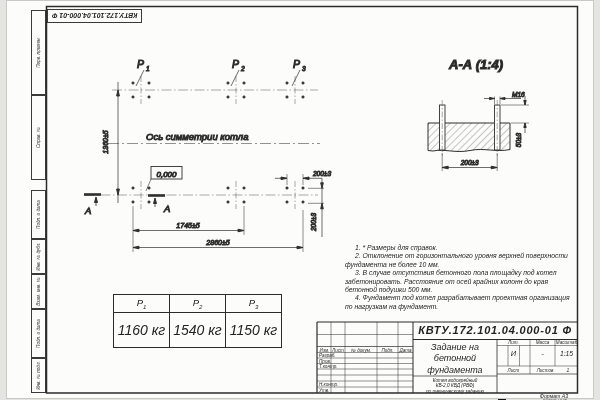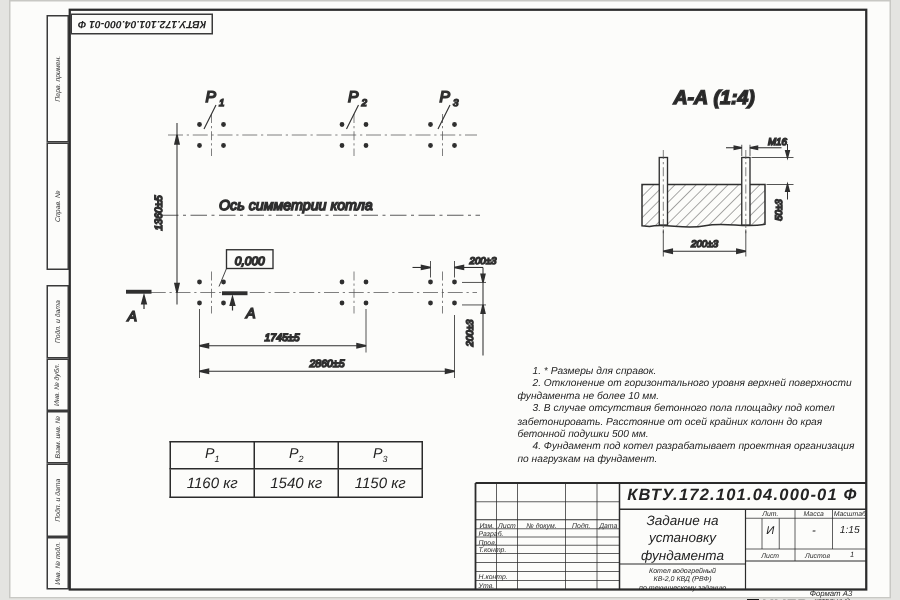--- a/index.html
+++ b/index.html
@@ -19,21 +19,21 @@
               border:1px solid #3a3a3a; display:flex; align-items:center; justify-content:center; }
   .topstamp span { transform:rotate(180deg); font-size:7px; font-style:italic;
                    font-weight:600; white-space:nowrap; color:#232323; }
   .notes { position:absolute; left:345px; top:244px; width:234px; }
   .notes p { font-size:6.8px; line-height:8.4px; font-style:italic; color:#232323;
              text-indent:10px; }
   .ptable { position:absolute; left:113px; top:294px; border-collapse:collapse; }
   .ptable td { border:1px solid #2b2b2b; width:56px; text-align:center;
                font-style:italic; color:#232323; }
   .ptable .hrow td { height:18px; font-size:9.5px; }
-  .ptable .vrow td { height:19px; font-size:10px; }
+  .ptable .vrow td { height:35px; font-size:14px; }
   .ptable sub { font-size:6px; }
   .tb-label { position:absolute; font-size:4.6px; font-style:italic; color:#2b2b2b;
               white-space:nowrap; }
   .tb-center { text-align:center; }
   .pre { white-space:pre-line; }
   .logo-row { position:absolute; left:498px; top:375.5px; width:79px; height:17px;
               display:flex; align-items:center;margin-top:20px; }
   .logo-icon { width:8px; height:11px; margin-right:2px;
                background:repeating-linear-gradient(180deg,#151515 0 2px,transparent 2px 3.6px); }
   .logo-name { font-size:11px; font-weight:bold; letter-spacing:0.5px; color:#111; }
@@ -243,21 +243,21 @@
     <tr class="vrow">
       <td>1160 кг</td>
       <td>1540 кг</td>
       <td>1150 кг</td>
     </tr>
   </tbody>
     </table>
 
   <div class="abs it tb-center" style="left:413px;top:323.5px;width:164px;font-size:11px;font-weight:bold;letter-spacing:0.8px">КВТУ.172.101.04.000-01 Ф</div>
   <div class="abs it tb-center pre" style="left:414px;top:341.5px;width:82px;font-size:9px;line-height:11.5px">Задание на
-установку
+бетонной
 фундамента</div>
   <div class="abs it tb-center pre" style="left:414px;top:377.5px;width:82px;font-size:4.7px;line-height:5.6px">Котел водогрейный
 КВ-2,0 КВД (РВФ)
 по техническому заданию</div>
 
   <span class="tb-label" style="left:318.5px;top:347.7px;width:12px;text-align:center">Изм.</span>
   <span class="tb-label" style="left:332px;top:347.7px;width:12px;text-align:center">Лист</span>
   <span class="tb-label" style="left:346px;top:347.7px;width:30px;text-align:center">№ докум.</span>
   <span class="tb-label" style="left:378px;top:347.7px;width:19px;text-align:center">Подп.</span>
   <span class="tb-label" style="left:399px;top:347.7px;width:13px;text-align:center">Дата</span>

